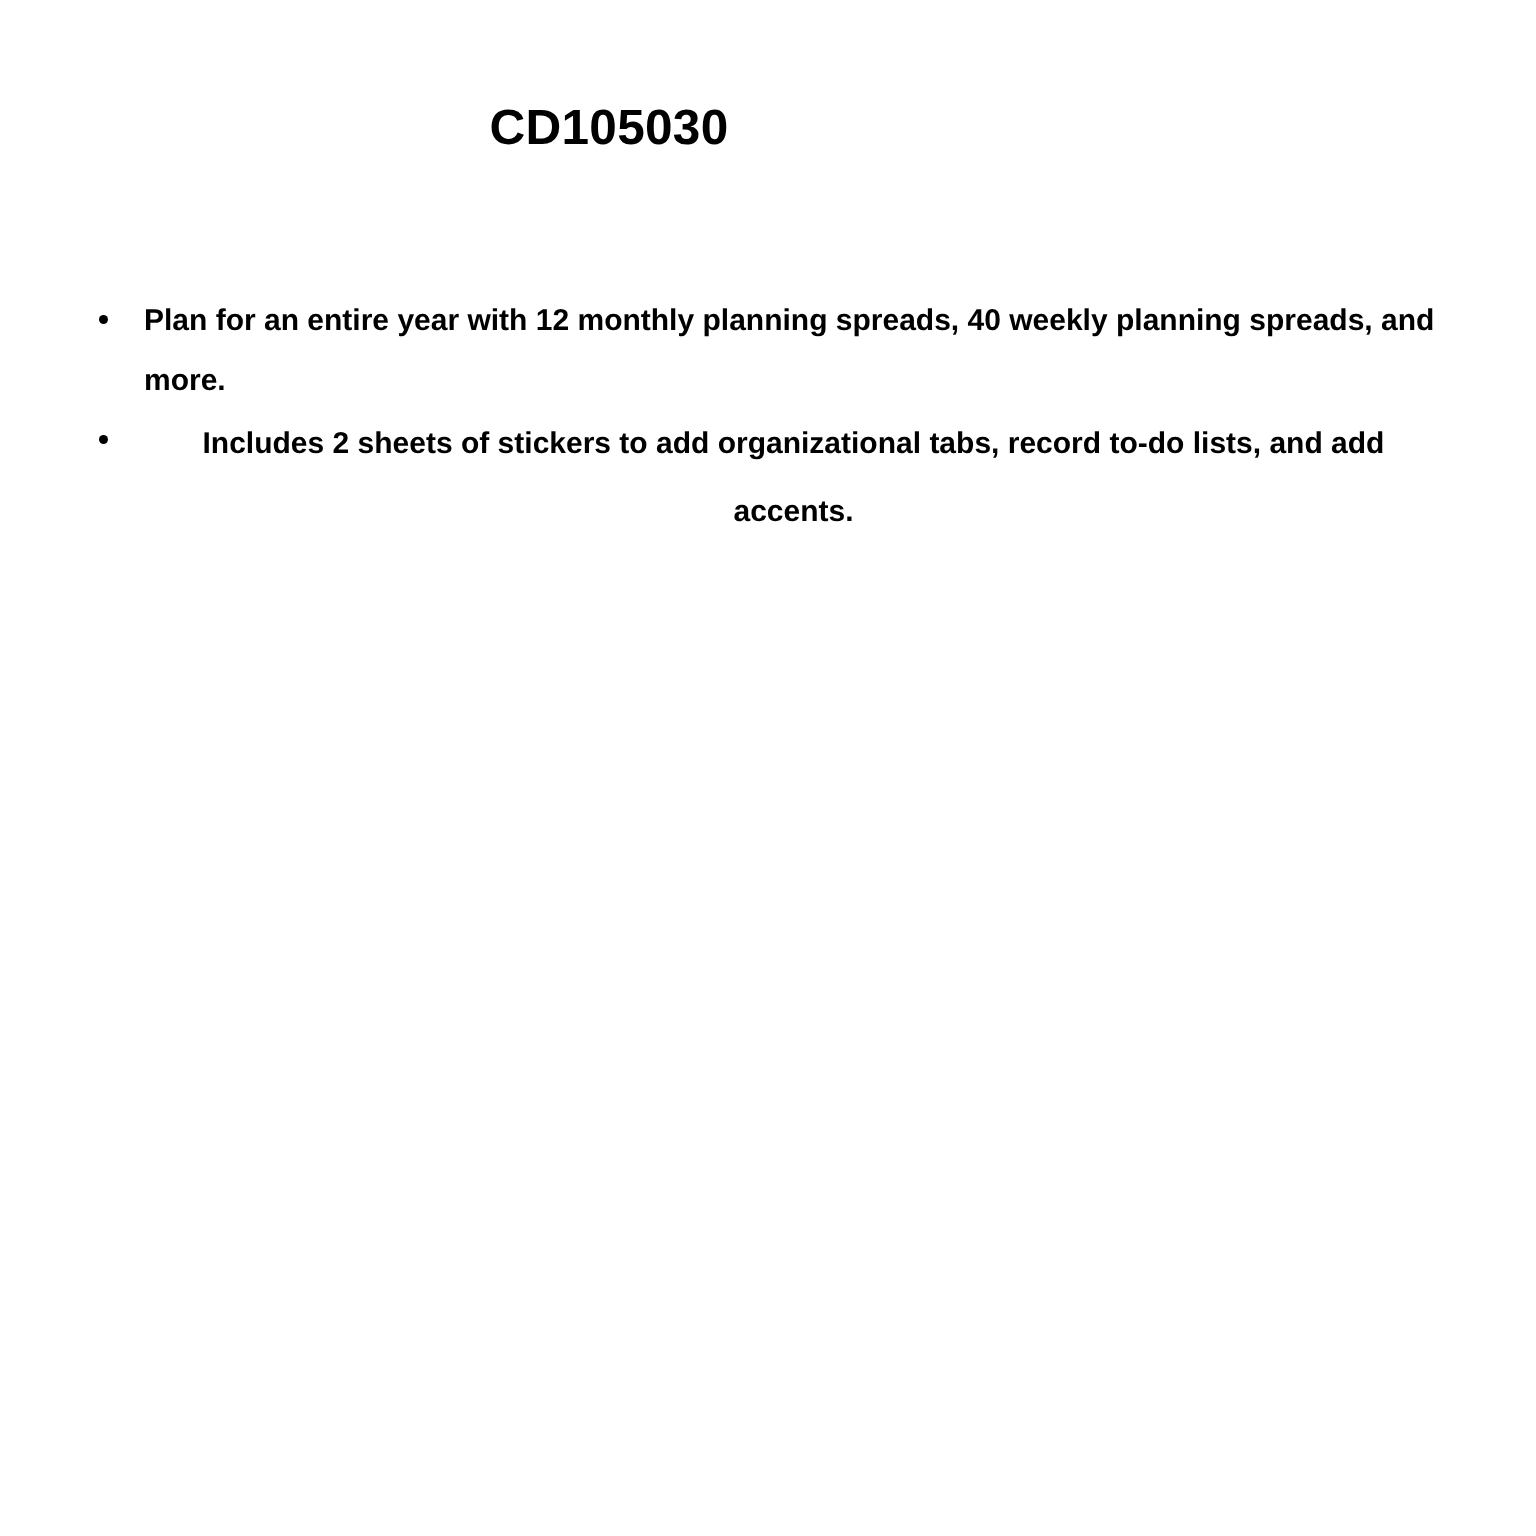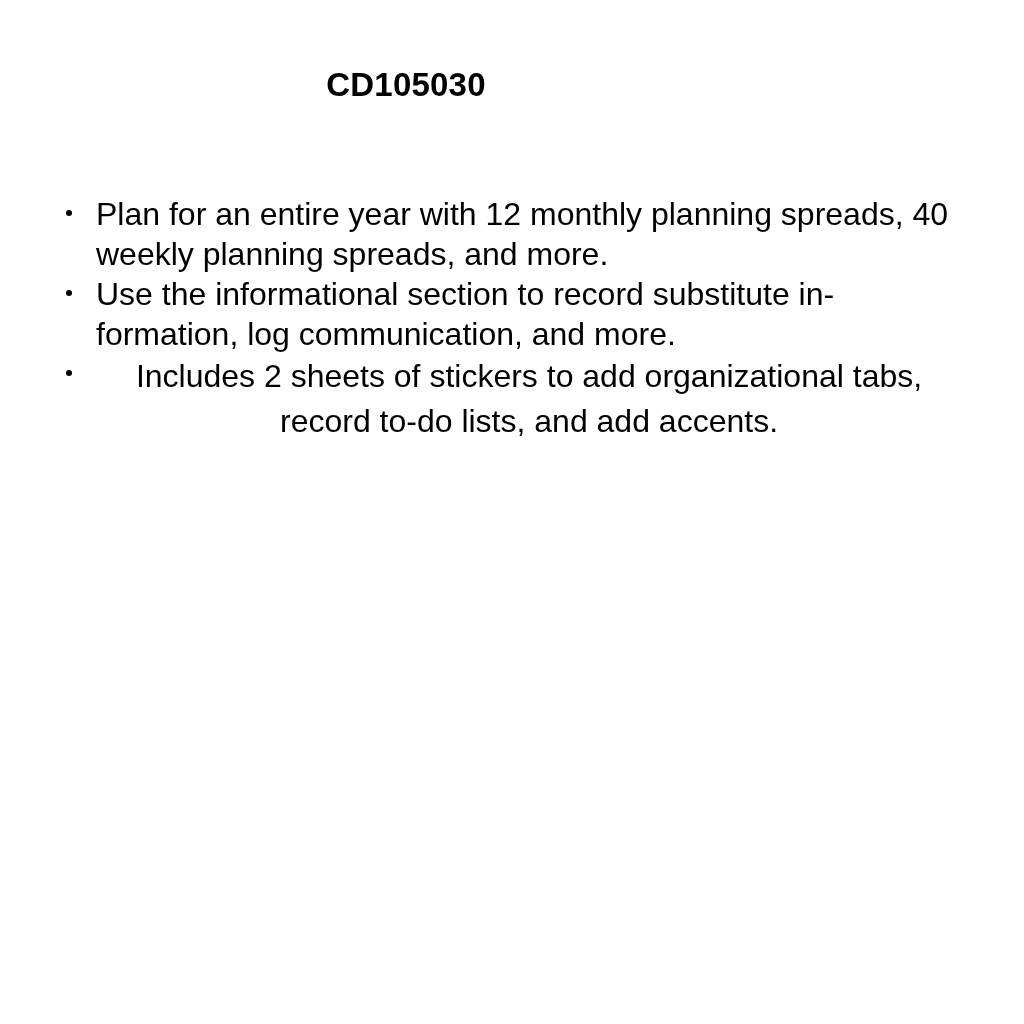--- a/index.html
+++ b/index.html
@@ -36,24 +36,25 @@
     top: 194px;
     left: 62px;
     width: 900px;
     margin: 0;
     padding: 0;
     list-style: none;
   }
   .bullet-item {
     position: relative;
     padding-left: 34px;
-    font-size: 32px;
+    font-size: 20px;
     line-height: 40px;
     color: #000000;
     margin-bottom: 0;
+    font-weight: bold;
   }
   .bullet-item.spaced {
     line-height: 45px;
     text-align: center;
   }
   .bullet-marker {
     position: absolute;
     left: 4px;
     top: 16px;
     width: 6px;
@@ -73,24 +74,20 @@
 
   <div class="slide-title">CD105030</div>
 
   <ul class="bullet-list">
 
     <li class="bullet-item">
       <span class="bullet-marker"></span>
       <span class="bullet-text">Plan for an entire year with 12 monthly planning spreads, 40 weekly planning spreads, and more.</span>
     </li>
 
-    <li class="bullet-item">
-      <span class="bullet-marker"></span>
-      <span class="bullet-text">Use the informational section to record substitute in-formation, log communication, and more.</span>
-    </li>
 
     <li class="bullet-item spaced">
       <span class="bullet-marker"></span>
       <span class="bullet-text">Includes 2 sheets of stickers to add organizational tabs, record to-do lists, and add accents.</span>
     </li>
 
   </ul>
 </div>
 
 </body></html>

